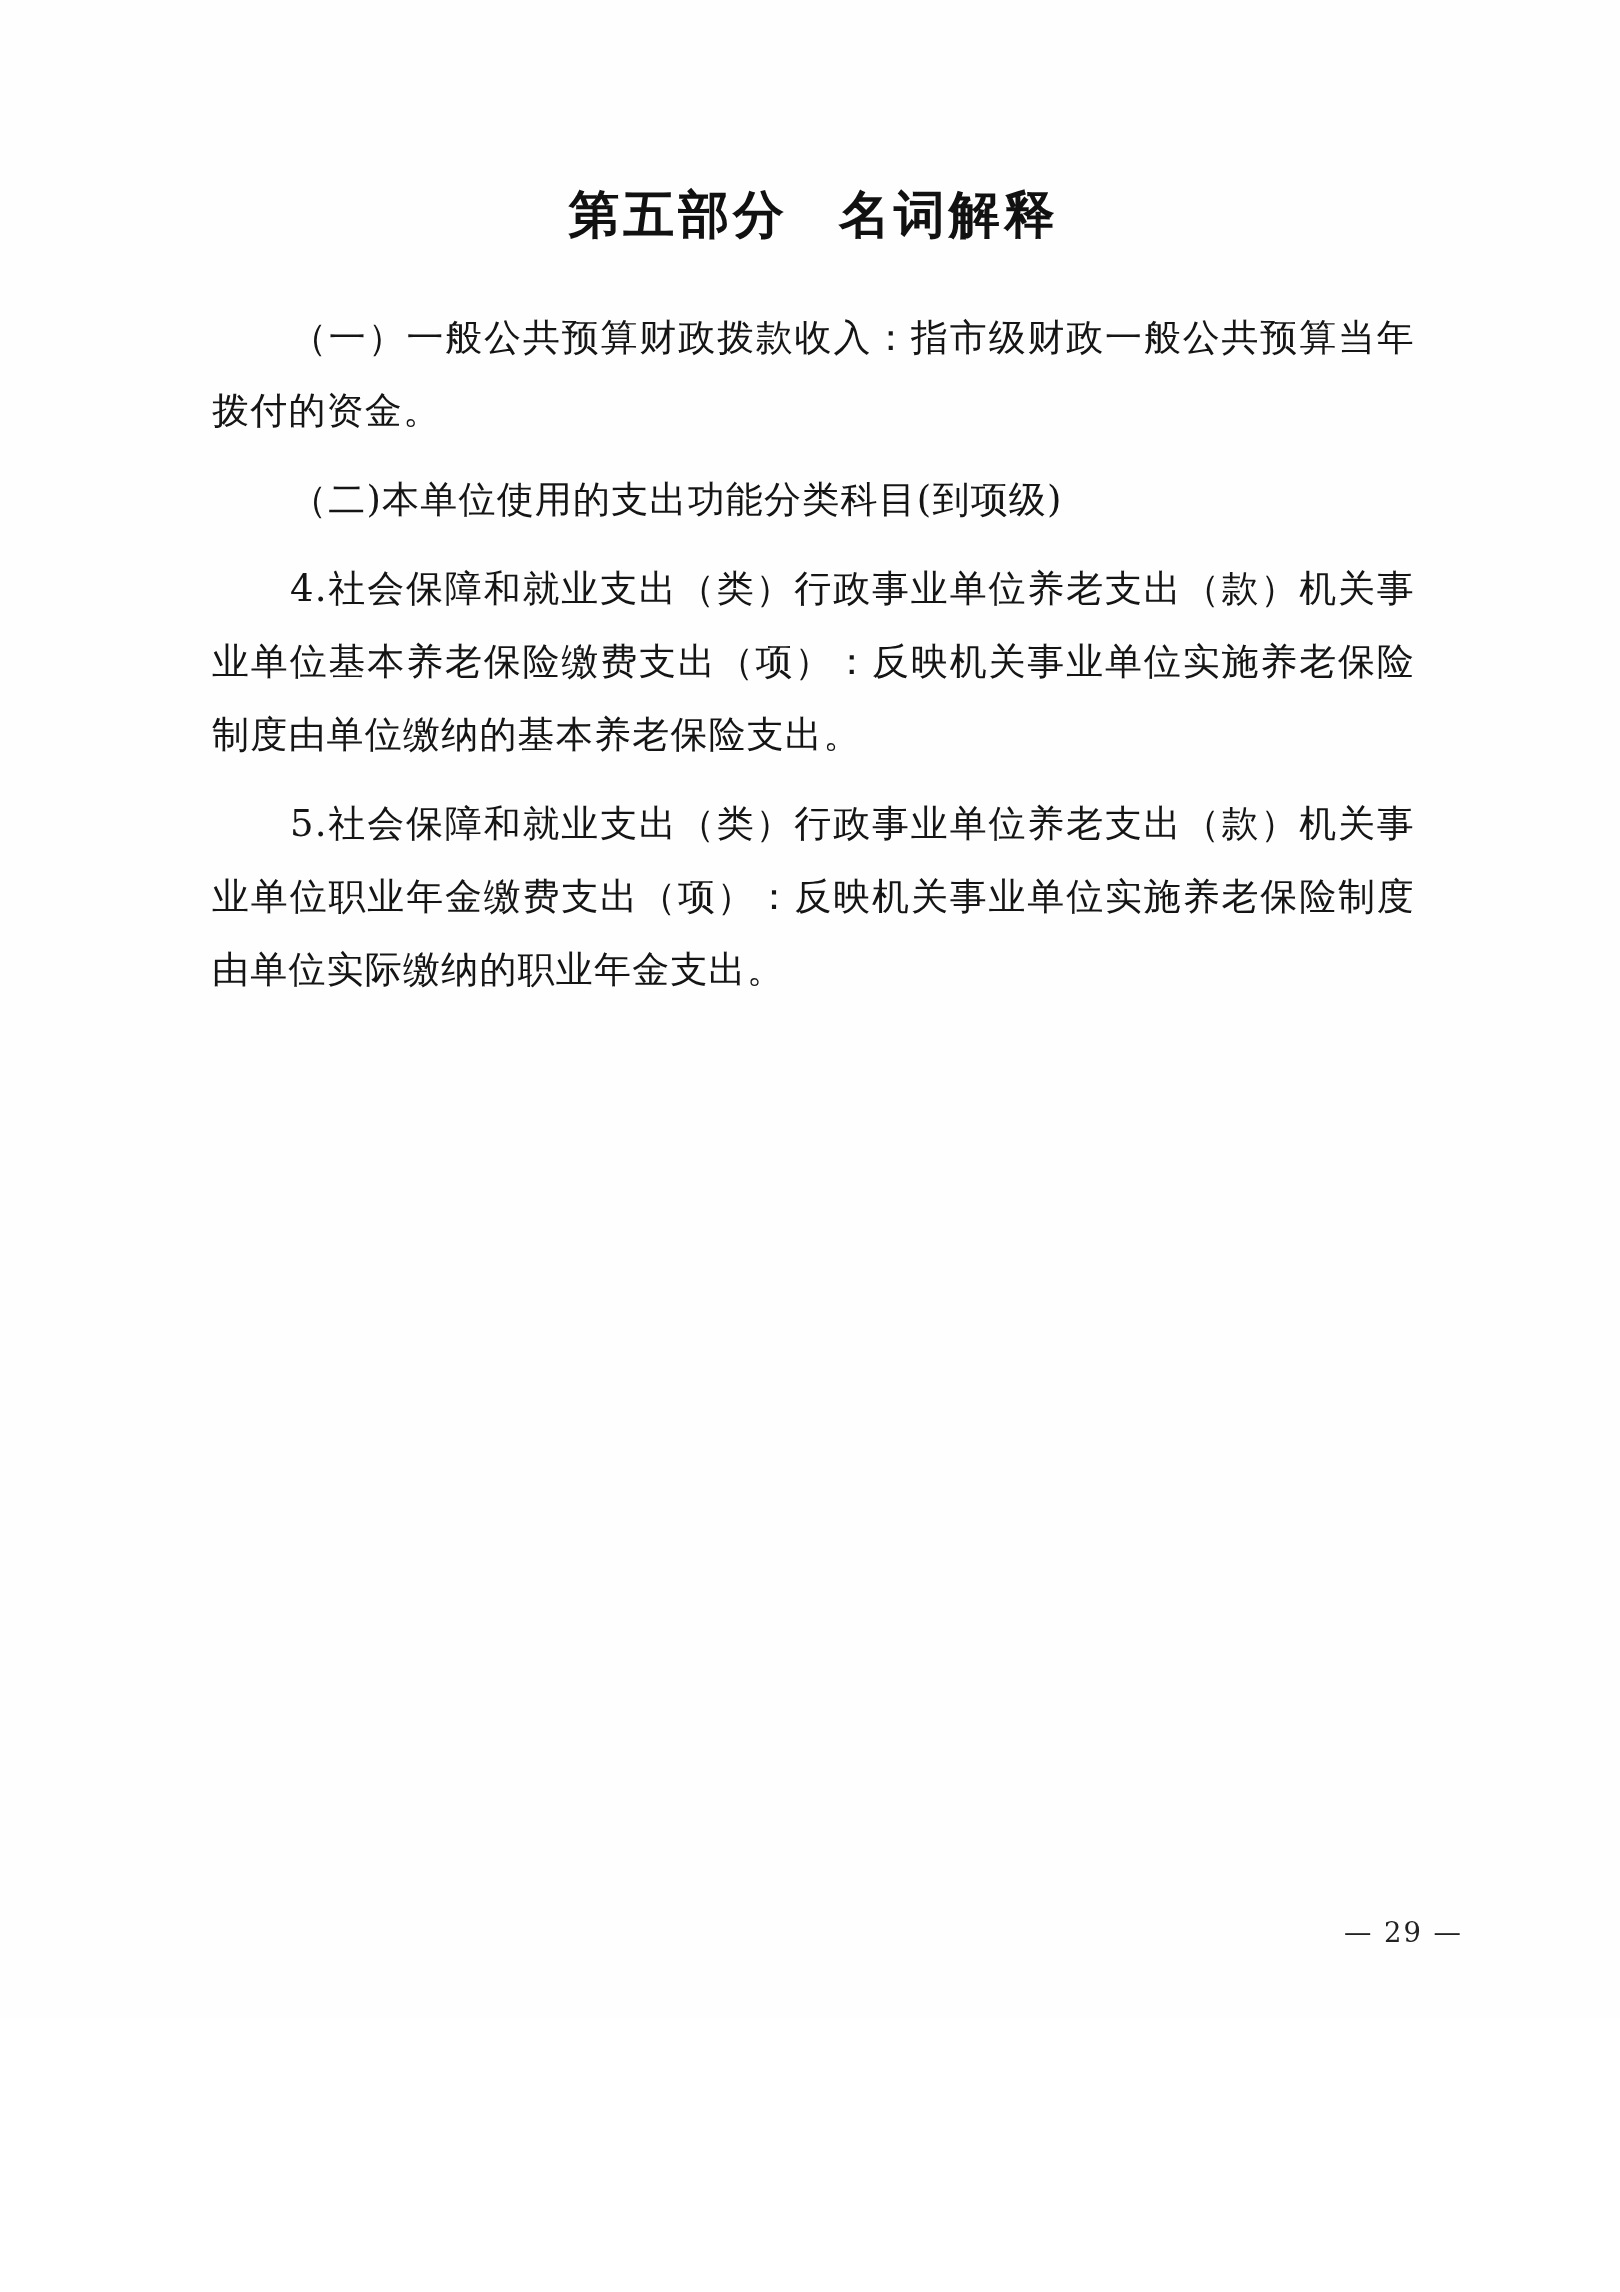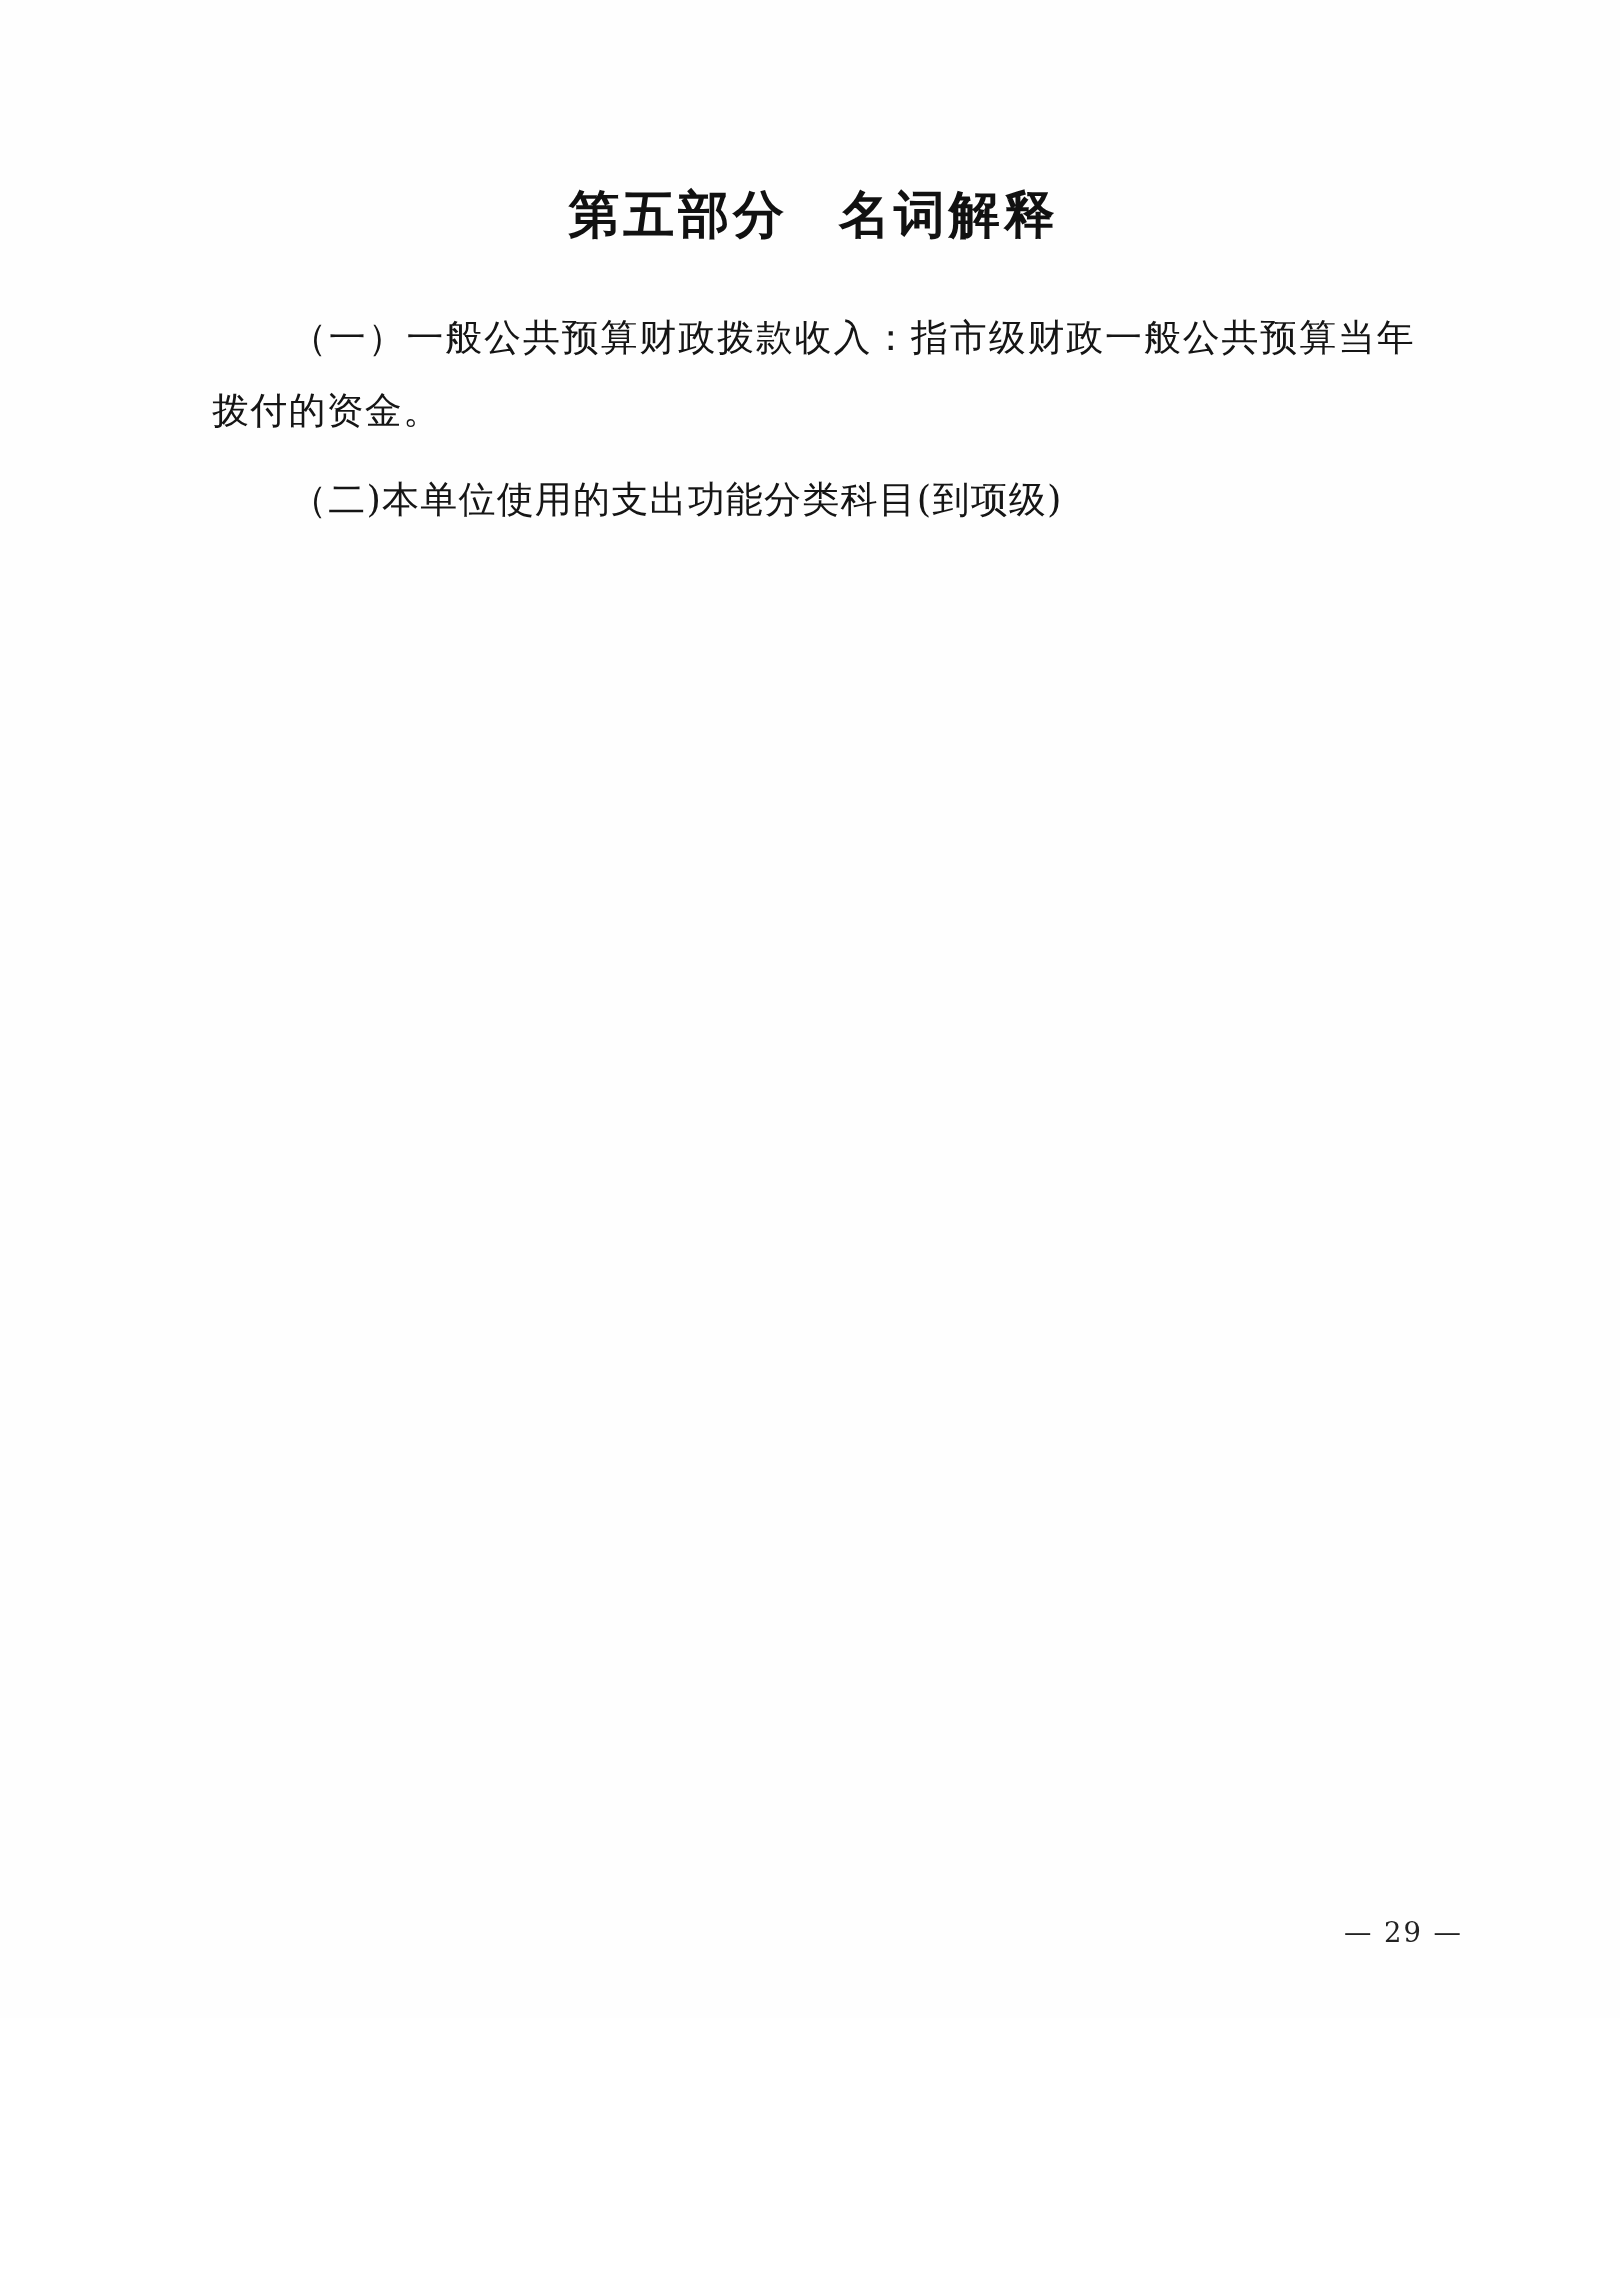--- a/index.html
+++ b/index.html
@@ -64,18 +64,20 @@
 </head>
 <body>
 
 <div class="page">
   <div class="content">
 
     <h1 class="doc-title"><span>第五部分</span><span class="gap"></span><span>名词解释</span></h1>
 
     <p class="para">（一）一般公共预算财政拨款收入：指市级财政一般公共预算当年拨付的资金。</p>
     <p class="para">（二)本单位使用的支出功能分类科目(到项级)</p>
+    <p class="para">4.社会保障和就业支出（类）行政事业单位养老支出（款）机关事业单位基本养老保险缴费支出（项）：反映机关事业单位实施养老保险制度由单位缴纳的基本养老保险支出。</p>
+    <p class="para">5.社会保障和就业支出（类）行政事业单位养老支出（款）机关事业单位职业年金缴费支出（项）：反映机关事业单位实施养老保险制度由单位实际缴纳的职业年金支出。</p>
 
   </div>
 
   <div class="page-number">— 29 —</div>
 </div>
 
 
 </body></html>

